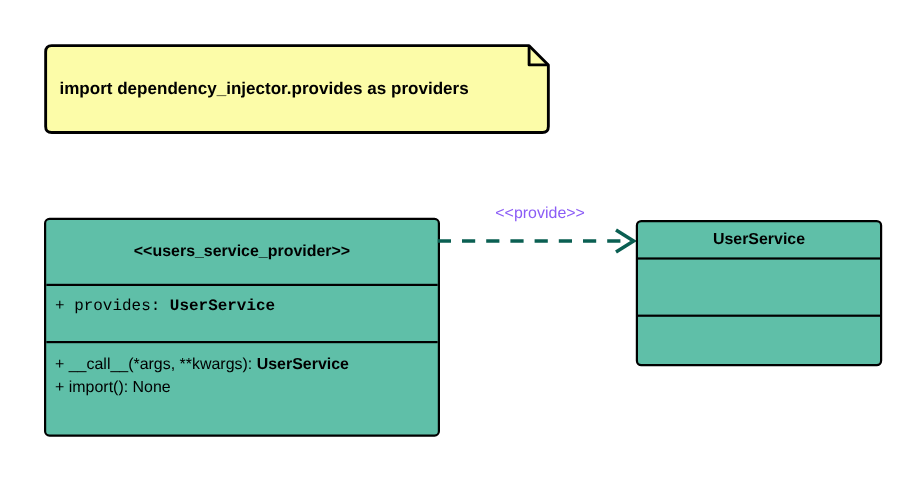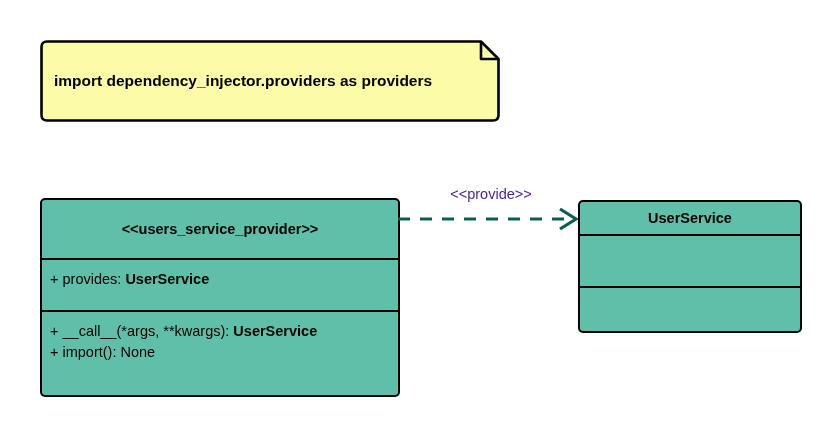--- a/index.html
+++ b/index.html
@@ -90,21 +90,21 @@
   }
 
   
   #provider-class {
     left: 40px;
     top: 198px;
     width: 360px;
     height: 199px;
   }
   #provider-title { height: 58px; text-align: center; }
-  #provider-attrs { height: 52px; }
+  #provider-attrs { height: 52px; font-family: Liberation Mono, monospace; }
   #provider-ops   { height: 92px; }
 
   
   #service-class {
     left: 578px;
     top: 200px;
     width: 224px;
     height: 133px;
   }
   #service-title { height: 32px; }
@@ -120,35 +120,35 @@
     height: 46px;
   }
   .connector svg { display: block; }
   .edge-label {
     position: absolute;
     left: 396px;
     top: 186px;
     width: 190px;
     text-align: center;
     font-size: 14.5px;
-    color: #4c1d95;
+    color: #8b5cf6;
     white-space: nowrap;
   }
 </style>
 </head>
 <body>
 
 <div id="canvas">
 
   <div class="note">
     <svg class="note-shape" width="460" height="82" viewBox="0 0 460 82">
       <path d="M 1.5 7 Q 1.5 1.5 7 1.5 L 441 1.5 L 458.5 19 L 458.5 75 Q 458.5 80.5 453 80.5 L 7 80.5 Q 1.5 80.5 1.5 75 Z" fill="#fcfca8" stroke="#000000" stroke-width="2.6" stroke-linejoin="round"></path>
       <path d="M 441 1.5 L 441 19 L 458.5 19" fill="none" stroke="#000000" stroke-width="2.6" stroke-linejoin="round"></path>
     </svg>
-    <div class="note-text">import dependency_injector.providers as providers</div>
+    <div class="note-text">import dependency_injector.provides as providers</div>
   </div>
 
   <div class="umlbox" id="provider-class">
     <div class="compartment cmp-title" id="provider-title">
       <div>&lt;&lt;users_service_provider&gt;&gt;</div>
     </div>
     <div class="compartment cmp-body divider" id="provider-attrs">
       <div class="member">
         <span>+</span>
         <span>provides: </span><b>UserService</b>

